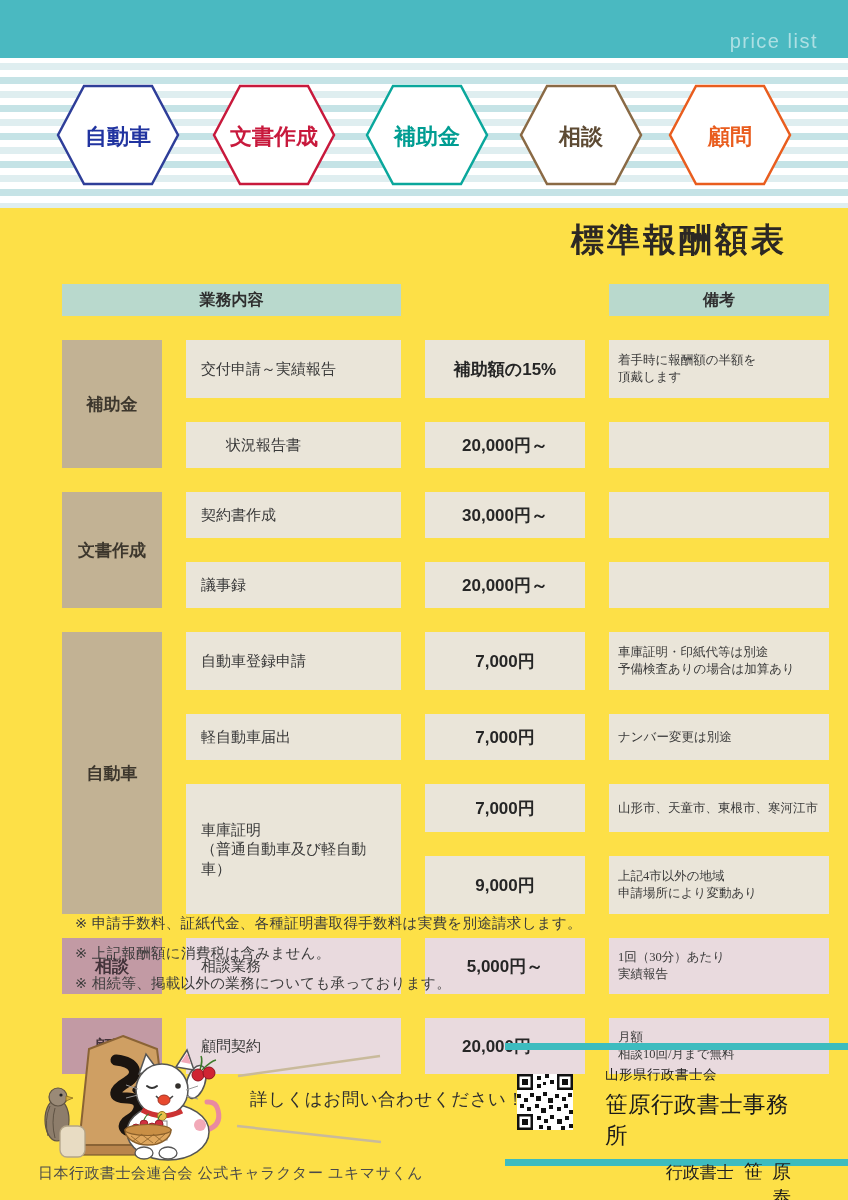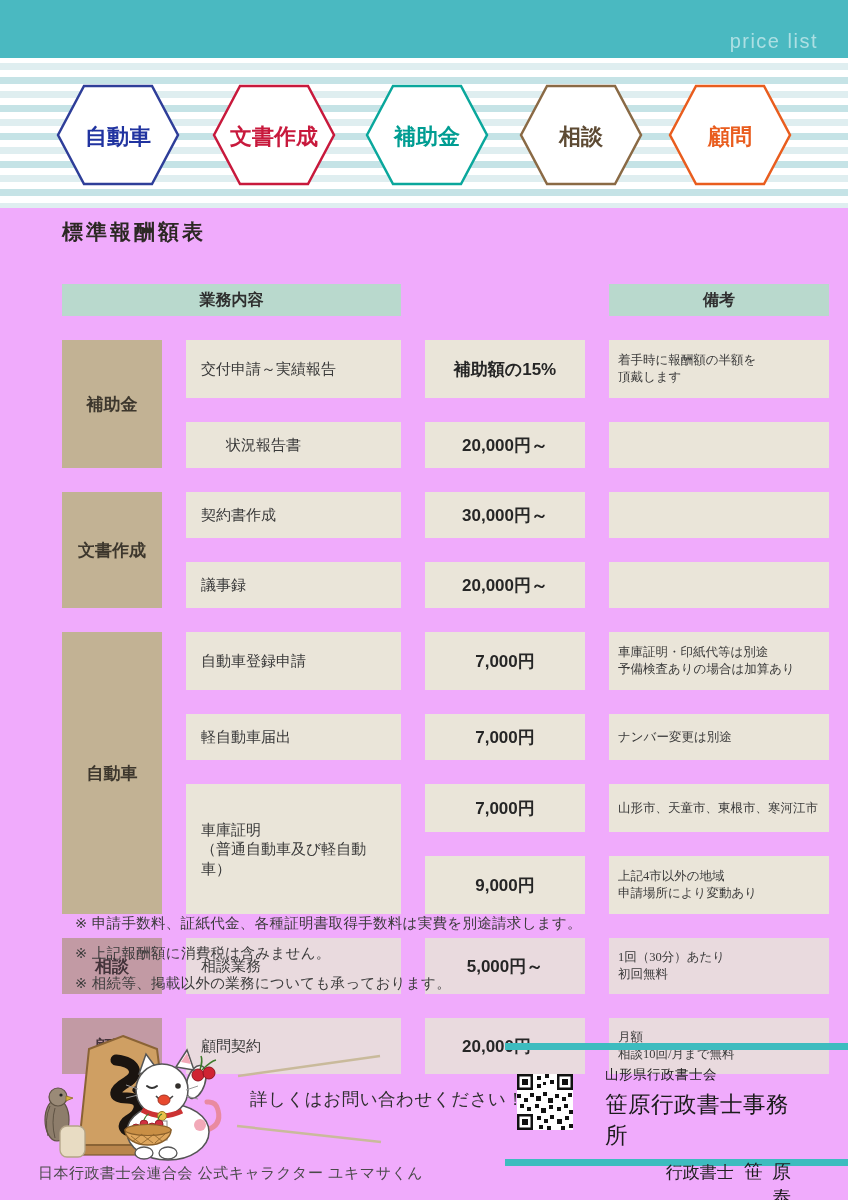--- a/index.html
+++ b/index.html
@@ -1,19 +1,19 @@
 <!DOCTYPE html>
 <html><head>
 <meta charset="utf-8">
 <style>
   * { margin:0; padding:0; box-sizing:border-box; }
   html,body { background:#ffffff; }
   .page {
     position:relative; width:848px; height:1200px; margin:0 auto;
-    background:#f0abfc; overflow:hidden;
+    background:#fde047; overflow:hidden;
     font-family:"Liberation Sans","DejaVu Sans",sans-serif;
     color:#333;
   }
 
   
   .top-bar {
     position:absolute; left:0; top:0; width:848px; height:58px;
     background:#4ab9c1;
   }
   .price-list {
@@ -37,21 +37,21 @@
   .hex text {
     font-family:"Liberation Sans","DejaVu Sans",sans-serif;
     font-weight:bold; font-size:22px;
   }
   .hex-1 { left:56px; } .hex-2 { left:212px; } .hex-3 { left:365px; }
   .hex-4 { left:519px; } .hex-5 { left:668px; }
 
   
   .page-title {
     position:absolute; left:62px; top:218px; width:725px;
-    text-align:left; font-size:21px; font-weight:bold;
+    text-align:right; font-size:33px; font-weight:bold;
     color:#2c2824; letter-spacing:3px;
   }
 
   
   .fee-table {
     position:absolute; left:62px; top:284px;
     display:grid;
     grid-template-columns:100px 215px 160px 220px;
     grid-template-rows:32px 58px 46px 46px 46px 58px 46px 48px 58px 56px 56px;
     column-gap:10px; row-gap:8px;gap:24px;
@@ -189,21 +189,21 @@
 （普通自動車及び軽自動車）</div>
     <div class="cell fee bg-beige" style="grid-row:8;">7,000円</div>
     <div class="cell note bg-beige" style="grid-row:8;">山形市、天童市、東根市、寒河江市</div>
     <div class="cell fee bg-beige" style="grid-row:9;">9,000円</div>
     <div class="cell note bg-beige" style="grid-row:9;">上記4市以外の地域
 申請場所により変動あり</div>
 
     <div class="cell content bg-pink" style="grid-row:10;">相談業務</div>
     <div class="cell fee bg-pink" style="grid-row:10;">5,000円～</div>
     <div class="cell note bg-pink" style="grid-row:10;">1回（30分）あたり
-初回無料</div>
+実績報告</div>
 
     <div class="cell content bg-pink" style="grid-row:11;">顧問契約</div>
     <div class="cell fee bg-pink" style="grid-row:11;">20,000円～</div>
     <div class="cell note bg-pink" style="grid-row:11;">月額
 相談10回/月まで無料</div>
   </div>
 
   <div class="footnotes">
     <div class="footnote">※ 申請手数料、証紙代金、各種証明書取得手数料は実費を別途請求します。</div>
     <div class="footnote">※ 上記報酬額に消費税は含みません。</div>

